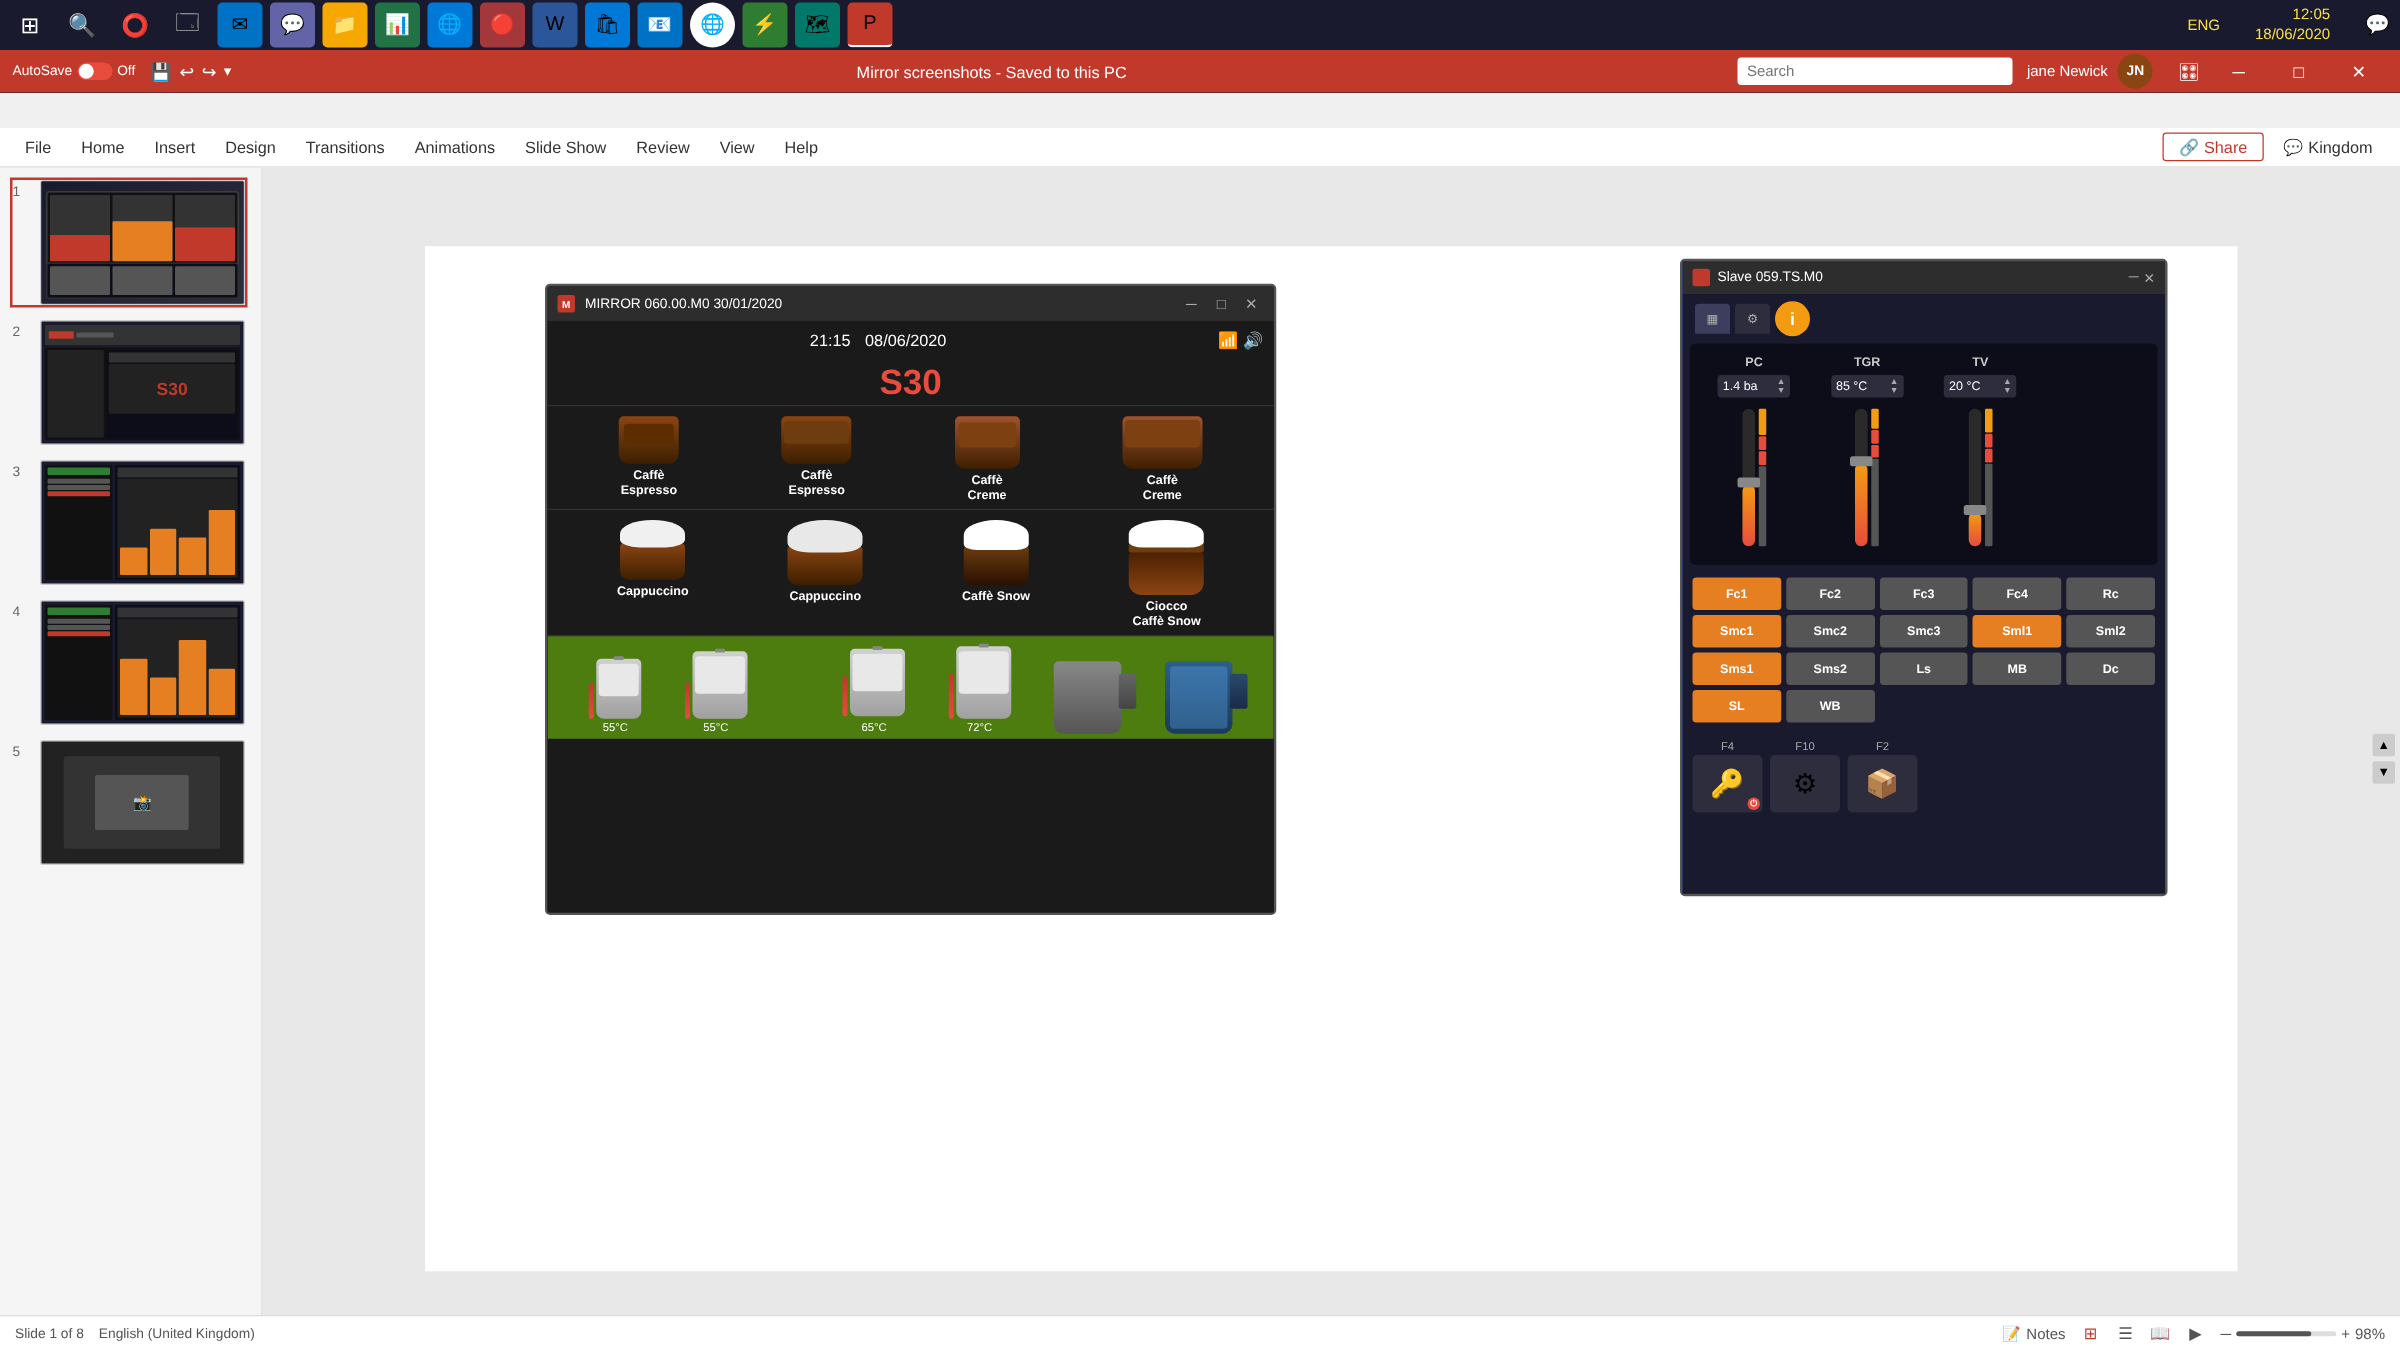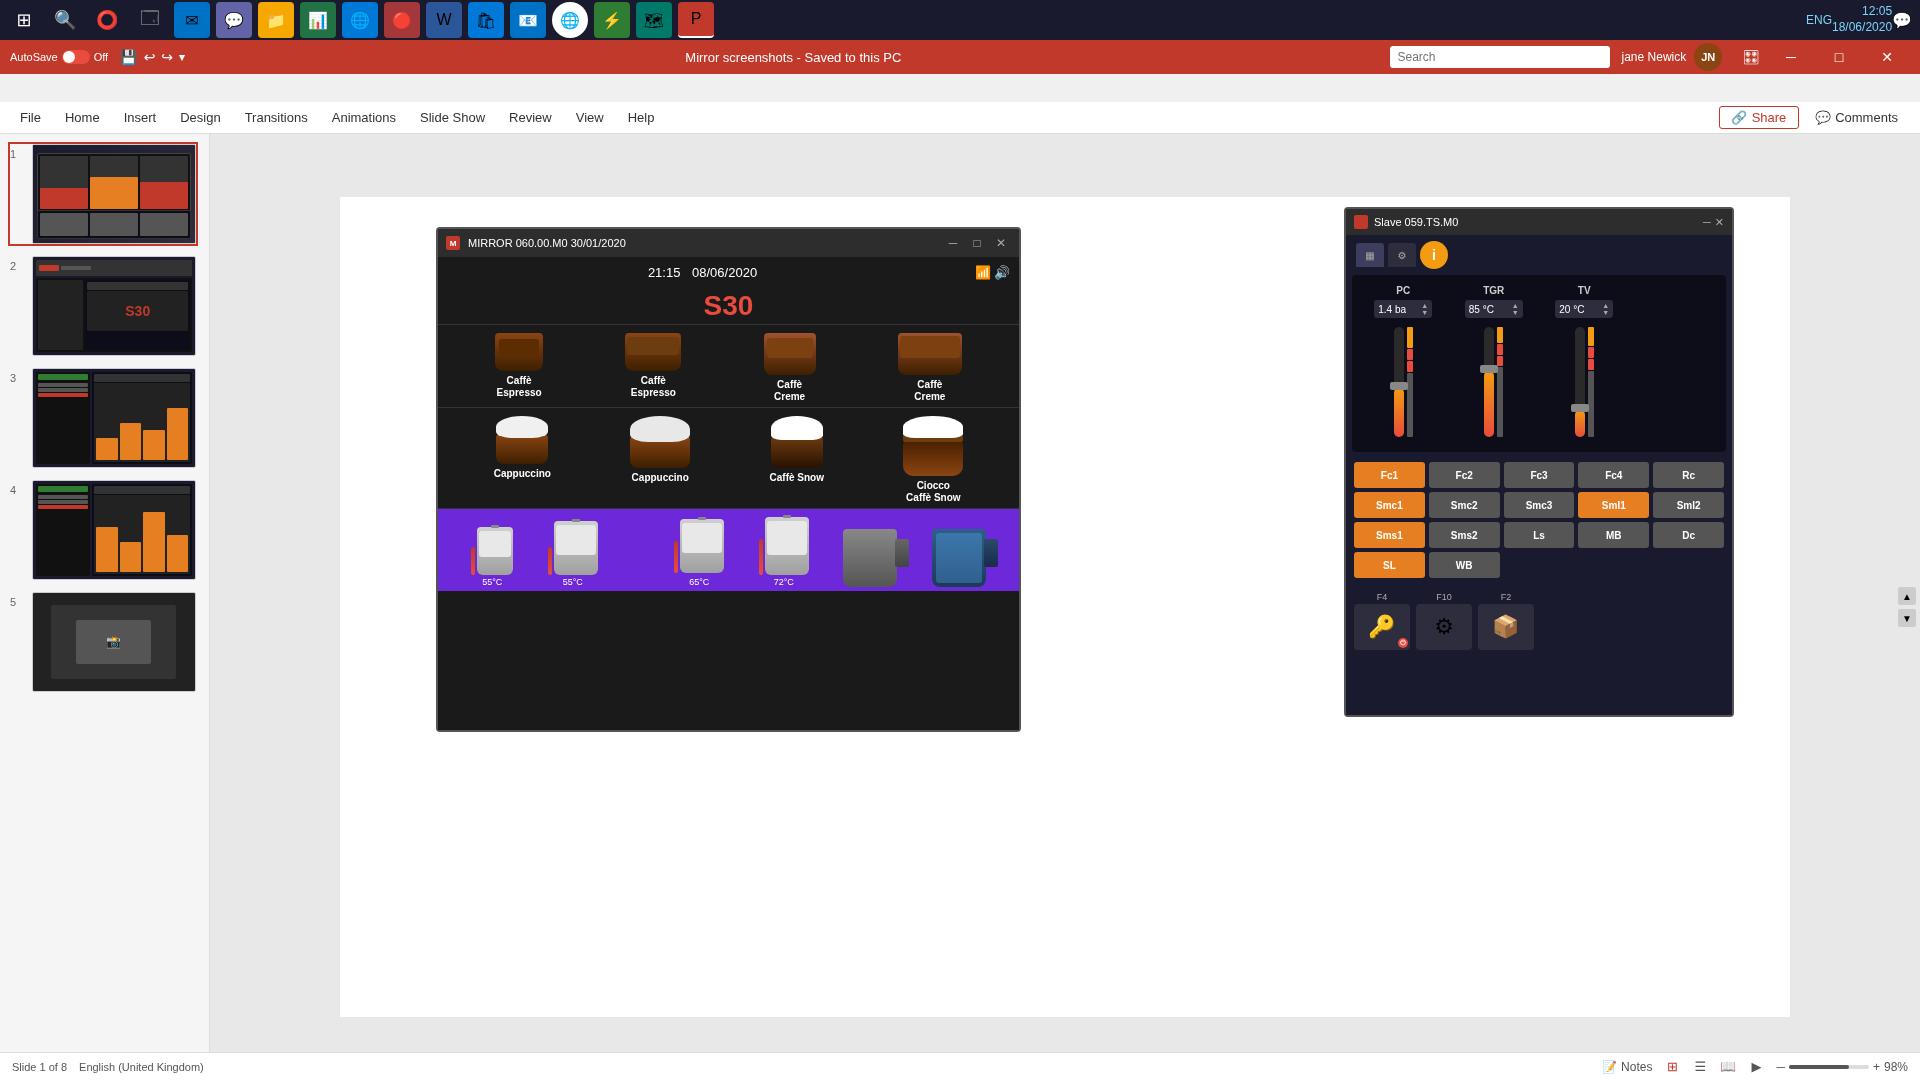--- a/index.html
+++ b/index.html
@@ -3,21 +3,21 @@
   <meta charset="utf-8">
   <style>
     * { margin: 0; padding: 0; box-sizing: border-box; }
     body { width: 1920px; height: 1080px; overflow: hidden; font-family: 'Segoe UI', Arial, sans-serif; background: #f0f0f0; }
 
     
     .taskbar { width: 1920px; height: 40px; background: #1a1a2e; display: flex; align-items: center; padding: 0 8px; position: fixed; top: 0; z-index: 1000; }
     .taskbar-start { width: 32px; height: 32px; display: flex; align-items: center; justify-content: center; color: white; font-size: 18px; margin-right: 8px; }
     .taskbar-icons { display: flex; gap: 6px; align-items: center; }
     .taskbar-app { width: 36px; height: 36px; border-radius: 4px; display: flex; align-items: center; justify-content: center; font-size: 16px; cursor: pointer; }
-    .taskbar-right { margin-left: auto; display: flex; align-items: center; gap: 0; color: #7dd3fc; font-size: 12px; }
+    .taskbar-right { margin-left: auto; display: flex; align-items: center; gap: 28px; color: #fde047; font-size: 12px; }
     .taskbar-time { text-align: right; line-height: 1.3; }
 
     
     .ppt-titlebar { width: 1920px; height: 34px; background: #c0392b; display: flex; align-items: center; padding: 0 10px; position: fixed; top: 40px; z-index: 999; }
     .ppt-title { color: white; font-size: 13px; flex: 1; text-align: center; }
     .ppt-window-controls { display: flex; gap: 2px; }
     .ppt-window-btn { width: 46px; height: 34px; display: flex; align-items: center; justify-content: center; color: white; font-size: 14px; cursor: pointer; }
     .autosave-toggle { display: flex; align-items: center; gap: 4px; color: white; font-size: 11px; }
     .toggle-switch { width: 28px; height: 14px; background: #e74c3c; border-radius: 7px; position: relative; cursor: pointer; }
     .toggle-knob { width: 12px; height: 12px; background: white; border-radius: 50%; position: absolute; top: 1px; left: 1px; }
@@ -170,21 +170,21 @@
   <div class="menu-item">Home</div>
   <div class="menu-item">Insert</div>
   <div class="menu-item">Design</div>
   <div class="menu-item">Transitions</div>
   <div class="menu-item">Animations</div>
   <div class="menu-item">Slide Show</div>
   <div class="menu-item">Review</div>
   <div class="menu-item">View</div>
   <div class="menu-item">Help</div>
   <div class="share-btn">🔗 <span>Share</span></div>
-  <div class="comments-btn">💬 <span>Comments</span></div>
+  <div class="comments-btn">💬 <span>Kingdom</span></div>
 </div>
 
 <div class="main-area">
 
   <div class="slide-panel">
     <div class="slide-thumb active">
       <span class="slide-number">1</span>
       <div class="slide-img thumb-1">
         <div style="width:100%;height:100%;position:relative;overflow:hidden;">
           <div style="position:absolute;inset:0;background:linear-gradient(135deg,#1a1a2e 0%,#2d2d3d 100%);"></div>
@@ -367,21 +367,21 @@
             <div class="coffee-item">
               <div style="width:60px;height:60px;position:relative;">
                 <div style="width:60px;height:35px;background:linear-gradient(180deg,#4a2000,#8B4513);border-radius:4px 4px 10px 10px;position:absolute;bottom:0;"></div>
                 <div style="position:absolute;bottom:34px;left:0;right:0;height:10px;background:#6d3d10;border-radius:2px;"></div>
                 <div style="width:60px;height:22px;background:white;border-radius:50% 50% 20% 20%;position:absolute;top:0;left:0;"></div>
               </div>
               <span class="coffee-label">Ciocco<br>Caffè Snow</span>
             </div>
           </div>
 
-          <div style="display:flex;justify-content:space-around;padding:8px 16px 4px;background:#6d28d9;align-items:flex-end;">
+          <div style="display:flex;justify-content:space-around;padding:8px 16px 4px;background:#4d7c0f;align-items:flex-end;">
             <div style="display:flex;flex-direction:column;align-items:center;gap:2px;">
               <div style="display:flex;align-items:flex-end;gap:2px;">
                 <div style="width:4px;height:28px;background:linear-gradient(to top,#e74c3c,#c0392b);border-radius:2px;"></div>
                 <div style="width:36px;height:48px;background:linear-gradient(180deg,#d0d0d0,#a0a0a0);border-radius:4px 4px 6px 6px;position:relative;">
                   <div style="position:absolute;top:4px;left:2px;right:2px;height:26px;background:#e8e8e8;border-radius:3px;"></div>
                   <div style="width:8px;height:3px;background:#888;position:absolute;top:-2px;left:50%;transform:translateX(-50%);border-radius:1px;"></div>
                 </div>
               </div>
               <span style="color:white;font-size:9px;">55°C</span>
             </div>

